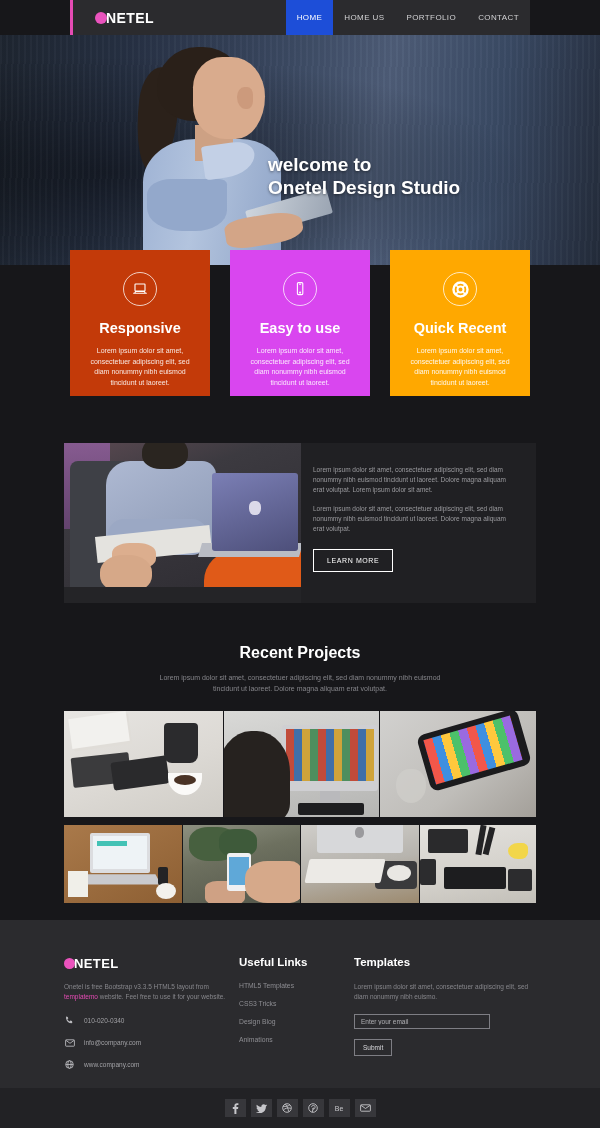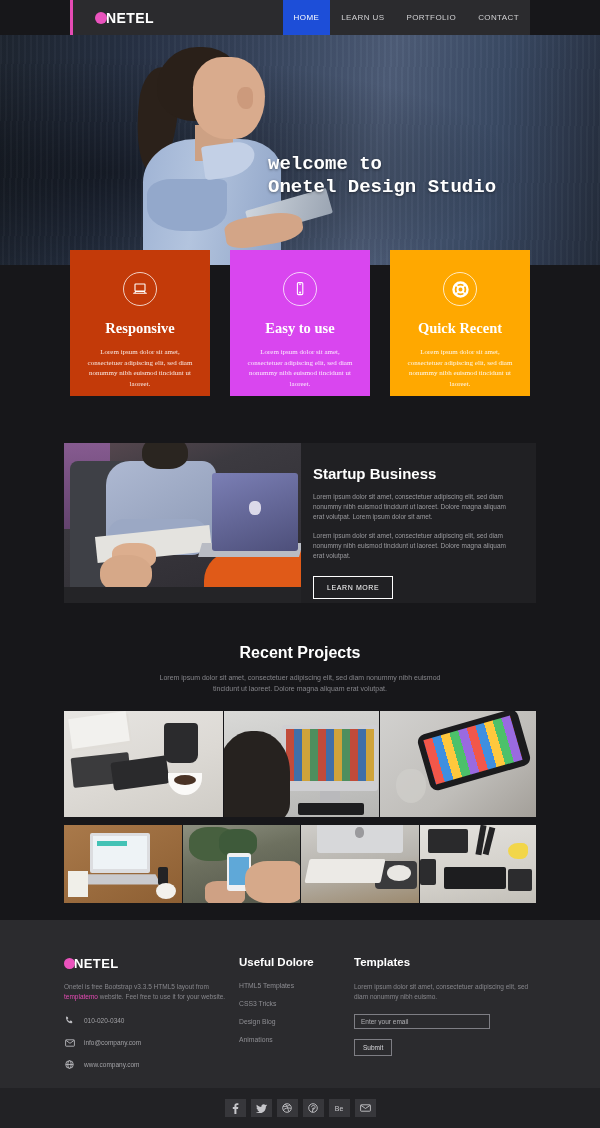--- a/index.html
+++ b/index.html
@@ -69,21 +69,20 @@
     cursor: pointer;
   }
   .nav-item.active { background: #1d4ed8; color:#ffffff; }
 
   
   .hero {
     height: 230px;
     position: relative;
     overflow: hidden;
     background: #2f3b52;
-    font-family: Liberation Mono, monospace;
   }
   .hero-bg {
     position: absolute; inset: 0;
     background:
       linear-gradient(100deg, #1e2530 0%, #263043 20%, #3c4a63 46%, #4e5d78 62%, #3a4a64 80%, #232b3a 100%);
   }
   .hero-bg::after{
     content:"";
     position:absolute; inset:0;
     background:
@@ -140,21 +139,21 @@
   .hero-text {
     position:absolute; left:268px; top:118px;
     color:#fff;
     font-size:19px; line-height:23px; font-weight:bold;
     text-shadow: 0 1px 3px rgba(0,0,0,.45);
   }
 
   
   .features {
     position:absolute; top:250px; left:70px;
-    width:460px; display:flex; gap:20px; z-index:10;font-family:Liberation Serif, serif;
+    width:460px; display:flex; gap:20px; z-index:10;
   }
   .feat {
     width:144px; height:146px;
     padding:22px 12px 10px;
     text-align:center;
   }
   .feat.orange { background:#c33a09; }
   .feat.teal   { background:#d946ef; }
   .feat.yellow { background:#ffa800; }
   .feat-icon {
@@ -334,21 +333,21 @@
 
 <div class="header">
   <div class="header-inner">
     <div class="logo-bar"></div>
     <a class="logo">
       <span class="logo-dot"></span>
       <span class="logo-text">NETEL</span>
     </a>
     <nav class="nav">
       <a class="nav-item active">HOME</a>
-      <a class="nav-item">LEARN US</a>
+      <a class="nav-item">HOME US</a>
       <a class="nav-item">PORTFOLIO</a>
       <a class="nav-item">CONTACT</a>
     </nav>
   </div>
 </div>
 
 <div class="hero">
   <div class="hero-bg"></div>
   <div class="woman">
     <div class="w-pony"></div>
@@ -417,21 +416,20 @@
     <div class="si-paper"></div>
       <div class="si-hand1"></div>
       <div class="si-hand2"></div>
     <div class="si-table"></div>
       <div class="si-laptop-b"></div>
       <div class="si-laptop-s"></div>
     <div class="si-apple"></div>
       <div class="si-dark"></div>
   </div>
   <div class="startup-body">
-    <div class="startup-title">Startup Business</div>
     <div class="startup-p">Lorem ipsum dolor sit amet, consectetuer adipiscing elit, sed diam nonummy nibh euismod tincidunt ut laoreet. Dolore magna aliquam erat volutpat. Lorem ipsum dolor sit amet.</div>
     <div class="startup-p">Lorem ipsum dolor sit amet, consectetuer adipiscing elit, sed diam nonummy nibh euismod tincidunt ut laoreet. Dolore magna aliquam erat volutpat.</div>
     <button class="learn-btn">LEARN MORE</button>
   </div>
 </div>
 
 <div class="rp-title">Recent Projects</div>
 <div class="rp-sub">Lorem ipsum dolor sit amet, consectetuer adipiscing elit, sed diam nonummy nibh euismod tincidunt ut laoreet. Dolore magna aliquam erat volutpat.</div>
 
 <div class="gallery">
@@ -544,21 +542,21 @@
               <circle cx="4.5" cy="4.5" r="3.8"></circle>
               <ellipse cx="4.5" cy="4.5" rx="1.7" ry="3.8"></ellipse>
               <path d="M0.9 4.5h7.2"></path>
             </svg>
         </span>
         <span>www.company.com</span>
       </div>
     </div>
 
     <div class="fcol2">
-      <div class="fhead">Useful Dolore</div>
+      <div class="fhead">Useful Links</div>
       <a class="flink">HTML5 Templates</a>
       <a class="flink">CSS3 Tricks</a>
       <a class="flink">Design Blog</a>
       <a class="flink">Animations</a>
     </div>
 
     <div class="fcol3">
       <div class="fhead">Templates</div>
       <div class="fnews-p">Lorem ipsum dolor sit amet, consectetuer adipiscing elit, sed diam nonummy nibh euismo.</div>
       <input class="fnews-input" type="text" placeholder="Enter your email" value="" style="">

